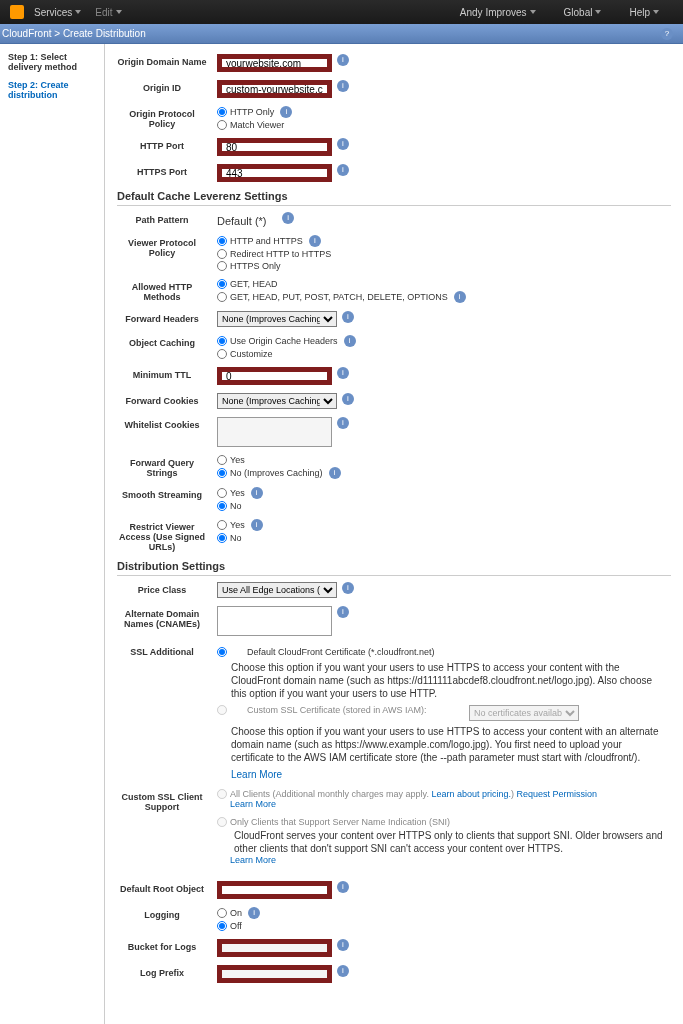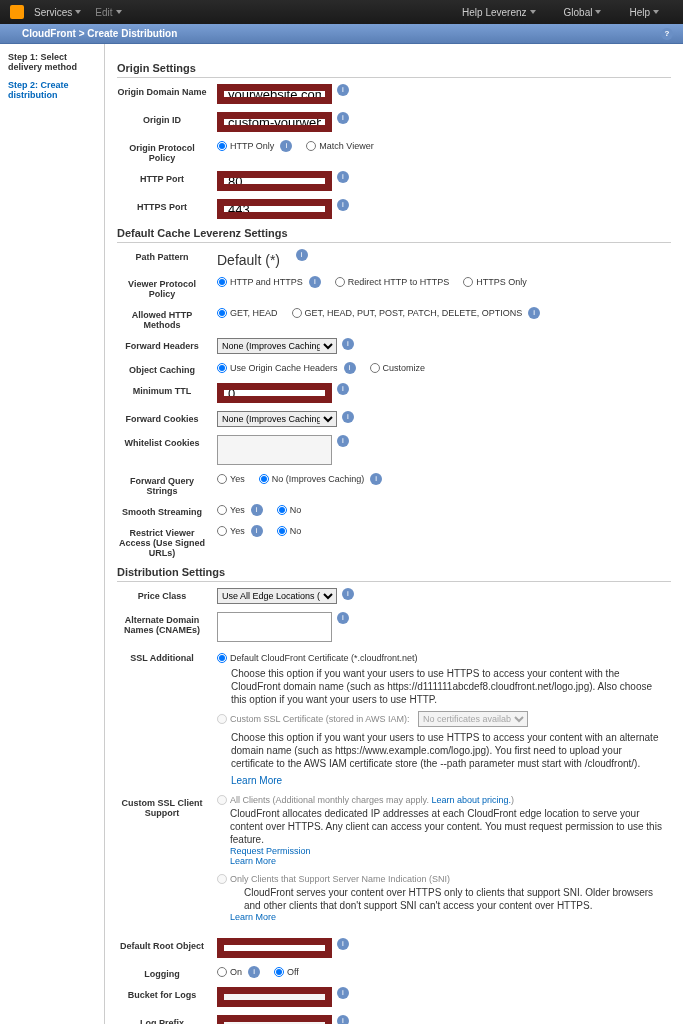--- a/index.html
+++ b/index.html
@@ -2,64 +2,64 @@
 <html><head>
 <meta charset="utf-8">
 <style>
 *{box-sizing:border-box;margin:0;padding:0;font-family:Arial,Helvetica,sans-serif}
 body{font-size:10px;color:#333;background:#fff}
 .topbar{background:#222;background:linear-gradient(#2a2a2a,#1a1a1a);height:24px;display:flex;align-items:center;padding:0 10px;color:#ccc;font-size:10px}
 .topbar .cube{width:14px;height:14px;background:#f90;border-radius:2px;margin-right:10px}
 .topbar .item{margin-right:14px;cursor:pointer;display:flex;align-items:center;gap:3px}
 .topbar .right{margin-left:auto;display:flex;gap:14px}
 .caret{display:inline-block;width:0;height:0;border-left:3px solid transparent;border-right:3px solid transparent;border-top:4px solid #999}
-.breadcrumb{background:#6a8fc5;background:linear-gradient(#7a9fd5,#5a7fb5);color:#fff;padding:4px 22px;font-size:10px;font-weight:bold;border-bottom:1px solid #4a6fa5;position:relative}
+.breadcrumb{background:#6a8fc5;background:linear-gradient(#7a9fd5,#5a7fb5);color:#fff;padding:4px 2px;font-size:10px;font-weight:normal;border-bottom:1px solid #4a6fa5;position:relative}
 .breadcrumb a{color:#fff;text-decoration:none;cursor:pointer}
 .help-br{position:absolute;right:10px;top:4px}
 .container{display:flex}
 .sidebar{width:105px;padding:8px;border-right:1px solid #ccc;min-height:980px;font-size:9px}
 .sidebar .step{margin-bottom:8px;cursor:pointer}
 .sidebar .step.done{color:#333;font-weight:bold}
 .sidebar .step.active{color:#06b;font-weight:bold}
 .main{flex:1;padding:10px 12px}
 .section-title{font-size:11px;font-weight:bold;margin:8px 0 6px;border-bottom:1px solid #ccc;padding-bottom:3px}
 .form-row{display:flex;align-items:flex-start;margin-bottom:8px}
 .form-label{width:100px;text-align:center;padding-right:10px;font-size:9px;font-weight:bold;color:#333;padding-top:3px}
 .form-control{display:flex;align-items:flex-start;gap:5px;flex:1}
-.text-input{border:7px solid #7f1d1d;padding:3px 4px;font-size:13px;width:115px;height:18px}
+.text-input{border:5px solid #7f1d1d;padding:3px 4px;font-size:10px;width:115px;height:18px}
 .textarea{border:1px solid #999;width:115px;height:30px;resize:none;background:#f5f5f5}
 .select{border:1px solid #7a7a7a;font-size:9px;height:16px;width:120px;background:#eee}
 .help-icon{display:inline-block;width:12px;height:12px;border-radius:50%;background:#6a8fc5;color:#fff;font-size:8px;text-align:center;line-height:12px;cursor:pointer;flex-shrink:0}
-.radio-group{display:flex;flex-direction:row;gap:14px;font-size:9px}
+.radio-group{display:flex;flex-direction:column;gap:2px;font-size:9px}
 .radio-group label{display:flex;align-items:center;gap:3px}
 input[type=radio]{width:10px;height:10px;margin:0}
 .indent-text{font-size:10px;color:#333;margin-left:14px;margin-top:2px;line-height:1.3}
 .link{color:#06b;cursor:pointer;text-decoration:none}
 .ssl-sub{display:flex;flex-direction:column;gap:2px;font-size:9px;max-width:450px}
-.ssl-sub .opt{display:flex;align-items:center;gap:3px;margin-top:3px}
-.static-val{font-size:14px;padding-top:3px}
+.ssl-sub .opt{display:flex;align-items:flex-start;gap:20px;margin-top:3px}
+.static-val{font-size:11px;padding-top:3px}
 .ssl-client{font-size:9px;max-width:450px}
 .ssl-client .opt{display:flex;align-items:flex-start;gap:3px;margin-bottom:8px;color:#888}
 </style>
 </head>
 <body>
 
 <div class="topbar">
  <div class="cube"></div>
  <div class="item">
       <span>Services</span>
       <span class="caret"></span>
     </div>
  <div class="item" style="color:#888">
       <span>Edit</span>
       <span class="caret"></span>
     </div>
  <div class="right">
   <div class="item">
-        <span>Help Leverenz</span>
+        <span>Andy Improves</span>
         <span class="caret"></span>
       </div>
   <div class="item">
         <span>Global</span>
         <span class="caret"></span>
       </div>
   <div class="item">
         <span>Help</span>
         <span class="caret"></span>
       </div>
@@ -72,21 +72,20 @@
 </div>
 
 <div class="container">
 <div class="sidebar">
  <div class="step done">Step 1: Select delivery method</div>
  <div class="step active">Step 2: Create distribution</div>
 </div>
 
 <div class="main">
 
-<div class="section-title">Origin Settings</div>
 
 <div class="form-row">
         <div class="form-label">Origin Domain Name</div>
 <div class="form-control">
           <input class="text-input" value="yourwebsite.com" style="">
           <span class="help-icon">i</span>
         </div>
       </div>
 
 <div class="form-row">
@@ -309,28 +308,27 @@
         </div>
       </div>
 
 <div class="form-row">
         <div class="form-label">Custom SSL Client Support</div>
 <div class="form-control">
           <div class="ssl-client">
  <div class="opt">
               <input type="radio" disabled="" style="">
               <div><span>All Clients (Additional monthly charges may apply.</span> <a class="link">Learn about pricing.</a>)
- <div class="indent-text" style="margin-left:0;color:#333">CloudFront allocates dedicated IP addresses at each CloudFront edge location to serve your content over HTTPS. Any client can access your content. You must request permission to use this feature.</div>
  <a class="link">Request Permission</a><br>
  <a class="link">Learn More</a></div>
             </div>
  <div class="opt">
               <input type="radio" disabled="" style="">
               <div><span>Only Clients that Support Server Name Indication (SNI)</span>
- <div class="indent-text" style="margin-left:14px;color:#333">CloudFront serves your content over HTTPS only to clients that support SNI. Older browsers and other clients that don't support SNI can't access your content over HTTPS.</div>
+ <div class="indent-text" style="margin-left:4px;color:#333">CloudFront serves your content over HTTPS only to clients that support SNI. Older browsers and other clients that don't support SNI can't access your content over HTTPS.</div>
  <a class="link">Learn More</a></div>
             </div>
 </div>
         </div>
       </div>
 
 <div class="form-row">
         <div class="form-label">Default Root Object</div>
 <div class="form-control">
           <input class="text-input" style="">

